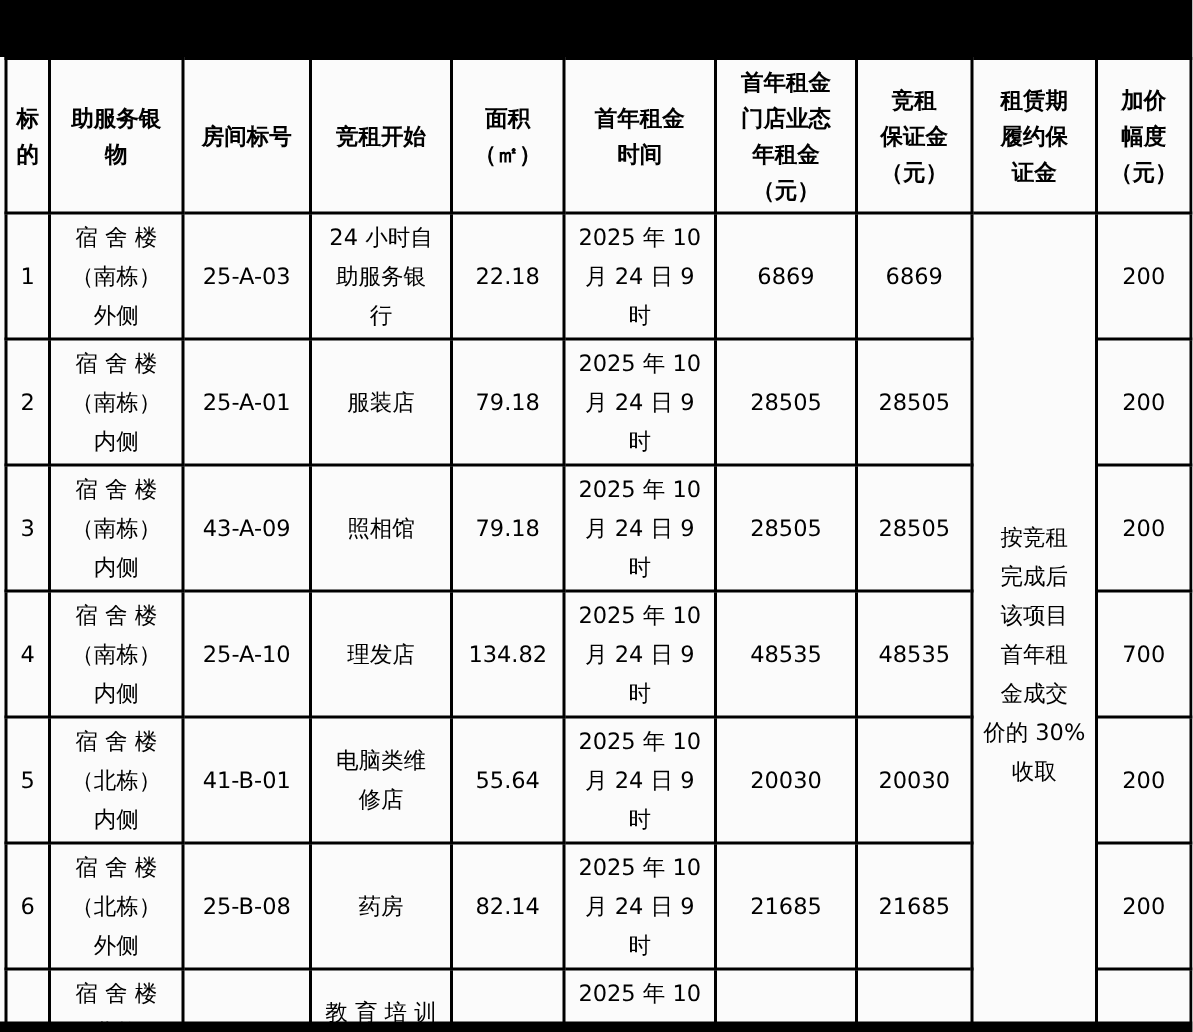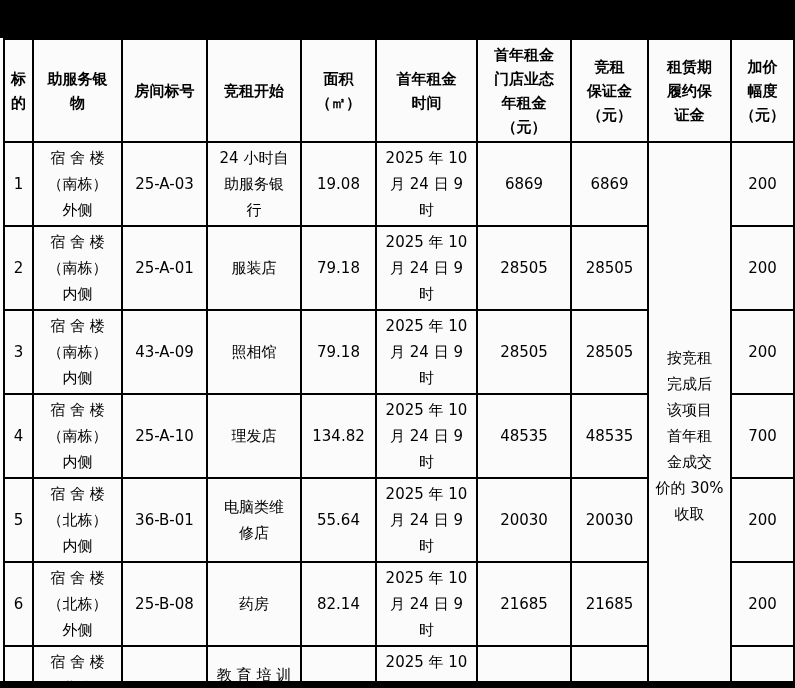--- a/index.html
+++ b/index.html
@@ -89,21 +89,21 @@
   <tbody>
     <tr>
       <td>1</td>
       <td class="cell-building">宿 舍 楼
 （南栋）
 外侧</td>
       <td>25-A-03</td>
       <td class="cell-business">24 小时自
 助服务银
 行</td>
-      <td>19.08</td>
+      <td>22.18</td>
       <td>2025 年 10
 月 24 日 9
 时</td>
       <td>6869</td>
       <td>6869</td>
       <td class="cell-note" rowspan="7">按竞租
 完成后
 该项目
 首年租
 金成交
@@ -154,21 +154,21 @@
 时</td>
       <td>48535</td>
       <td>48535</td>
       <td>700</td>
     </tr>
     <tr>
       <td>5</td>
       <td class="cell-building">宿 舍 楼
 （北栋）
 内侧</td>
-      <td>36-B-01</td>
+      <td>41-B-01</td>
       <td class="cell-business">电脑类维
 修店</td>
       <td>55.64</td>
       <td>2025 年 10
 月 24 日 9
 时</td>
       <td>20030</td>
       <td>20030</td>
       <td>200</td>
     </tr>

